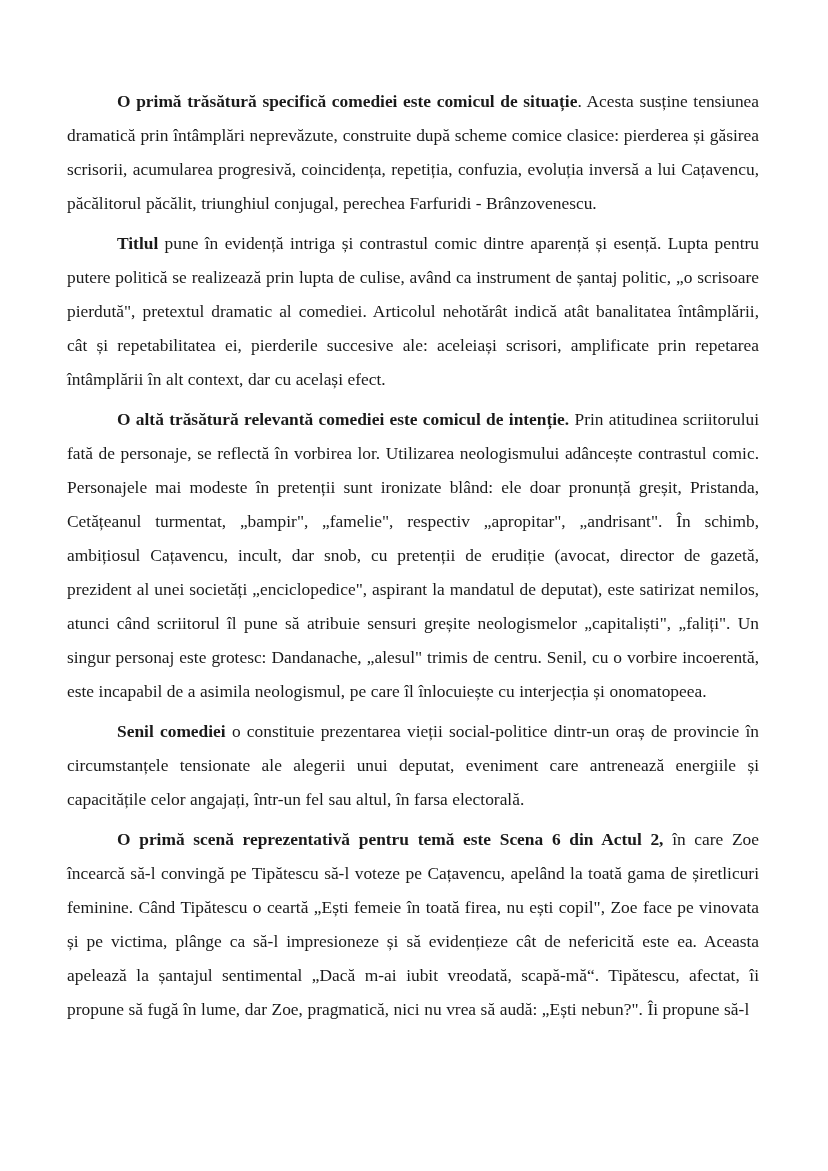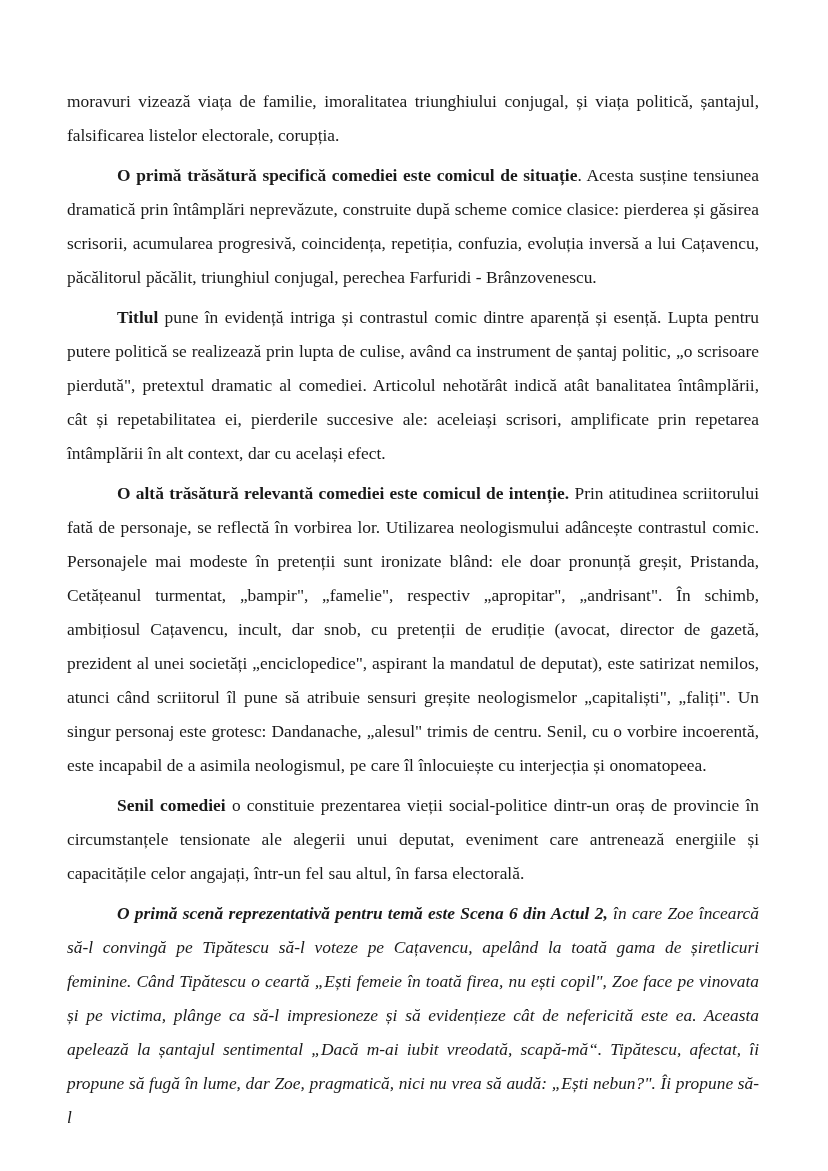--- a/index.html
+++ b/index.html
@@ -34,35 +34,31 @@
     text-indent: 50px;
     -webkit-hyphens: none;
     hyphens: none;
     word-spacing: 0.2px;
   }
   p.para.no-indent {
     text-indent: 0;
   }
   p.para:last-child {
     margin-bottom: 16px;
-    font-style: italic;
   }
   .lead {
     font-weight: bold;
   }
 </style>
 </head>
 <body>
 
 <div id="page">
   <div id="text-block">
 
-    <p class="para no-indent">
-      <span class="lead"></span><span>moravuri vizează viața de familie, imoralitatea triunghiului conjugal, și viața politică, șantajul, falsificarea listelor electorale, corupția.</span>
-    </p>
 
     <p class="para">
       <span class="lead">O primă trăsătură specifică comediei este comicul de situație</span><span>. Acesta susține tensiunea dramatică prin întâmplări neprevăzute, construite după scheme comice clasice: pierderea și găsirea scrisorii, acumularea progresivă, coincidența, repetiția, confuzia, evoluția inversă a lui Cațavencu, păcălitorul păcălit, triunghiul conjugal, perechea Farfuridi - Brânzovenescu.</span>
     </p>
 
     <p class="para">
       <span class="lead">Titlul</span><span> pune în evidență intriga și contrastul comic dintre aparență și esență. Lupta pentru putere politică se realizează prin lupta de culise, având ca instrument de șantaj politic, „o scrisoare pierdută", pretextul dramatic al comediei. Articolul nehotărât indică atât banalitatea întâmplării, cât și repetabilitatea ei, pierderile succesive ale: aceleiași scrisori, amplificate prin repetarea întâmplării în alt context, dar cu același efect.</span>
     </p>
 
     <p class="para">

